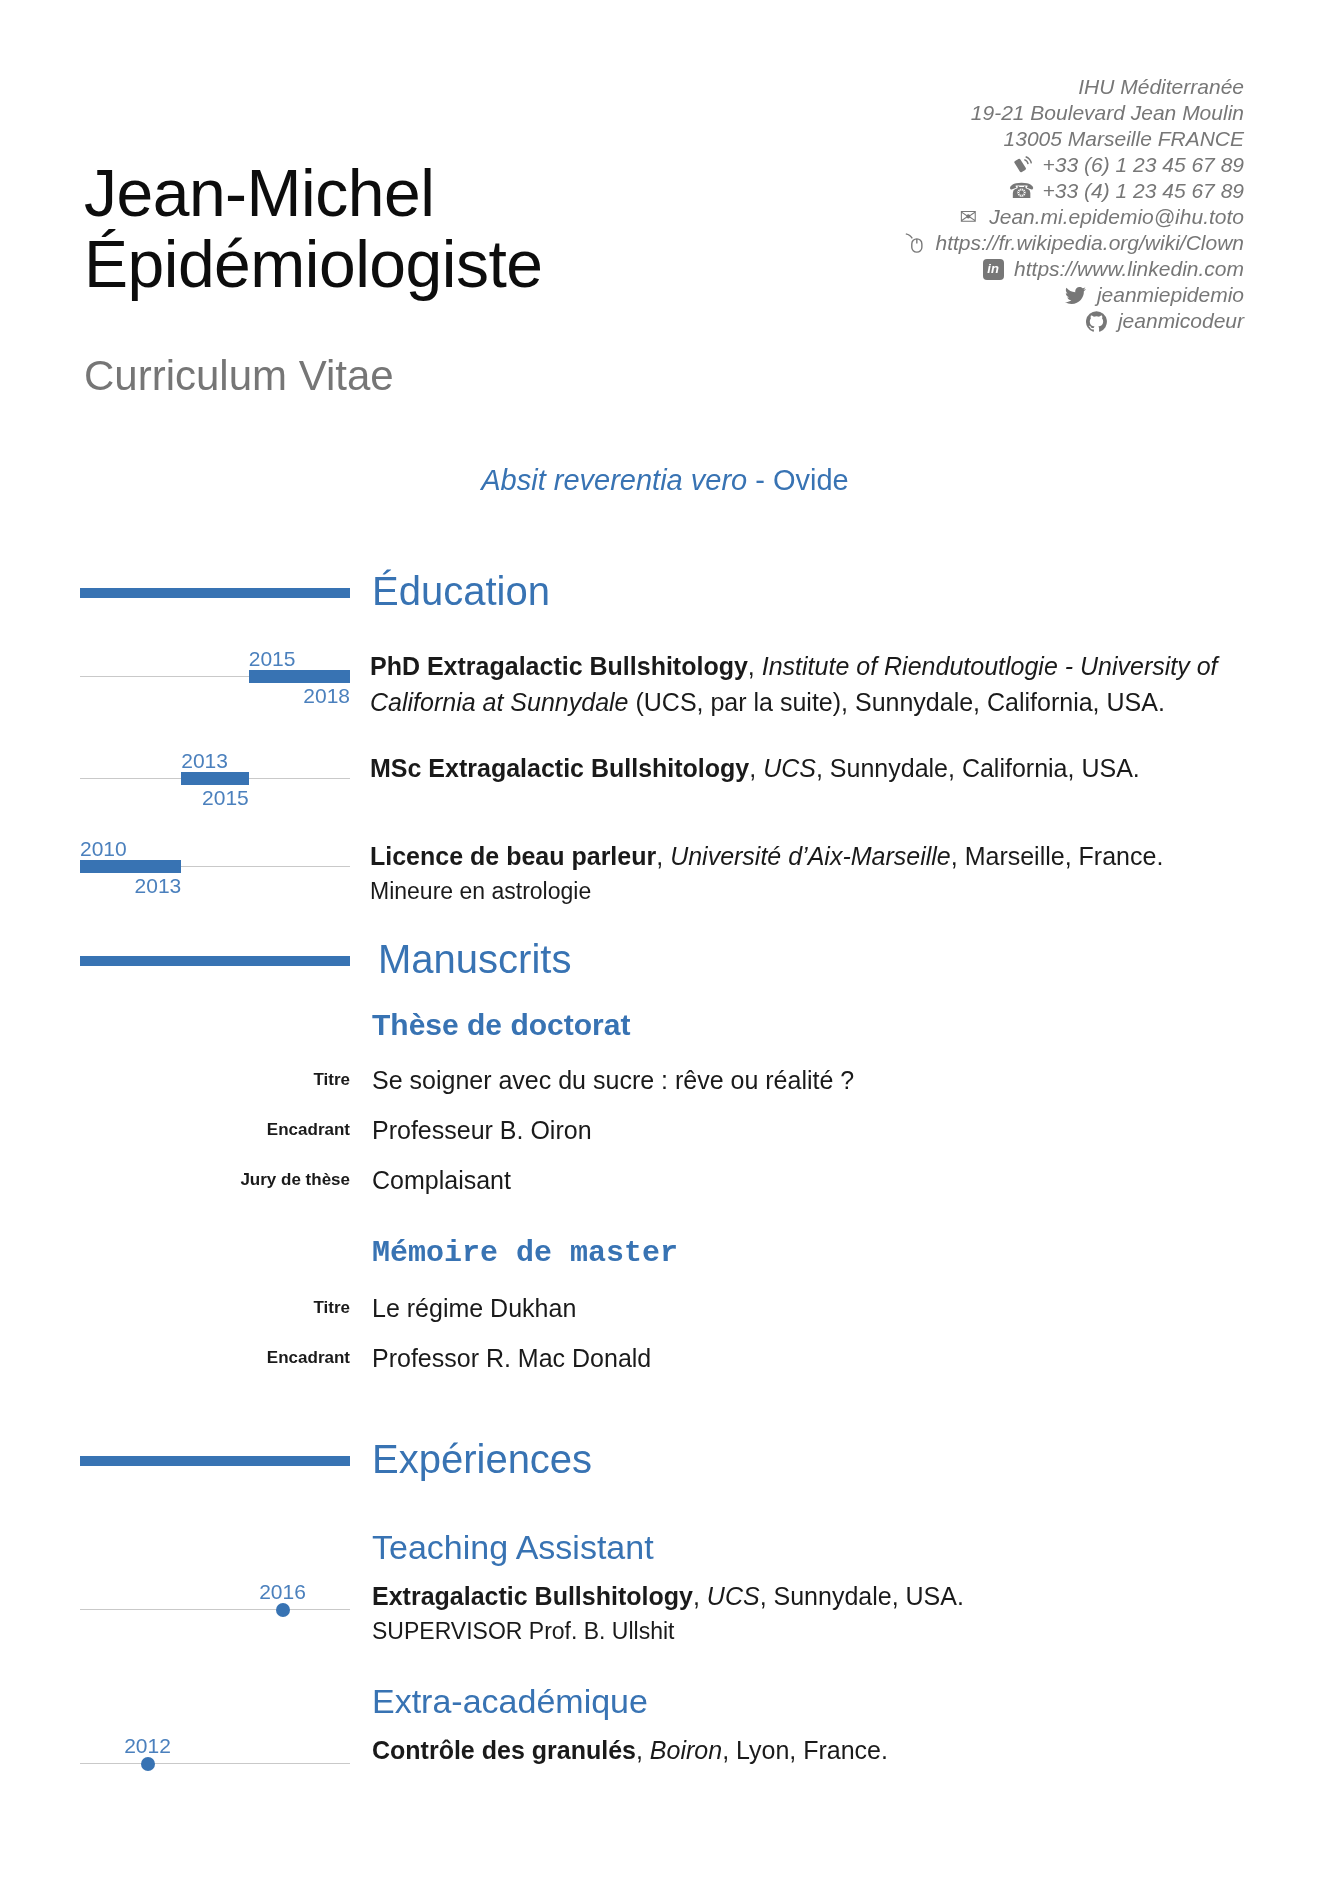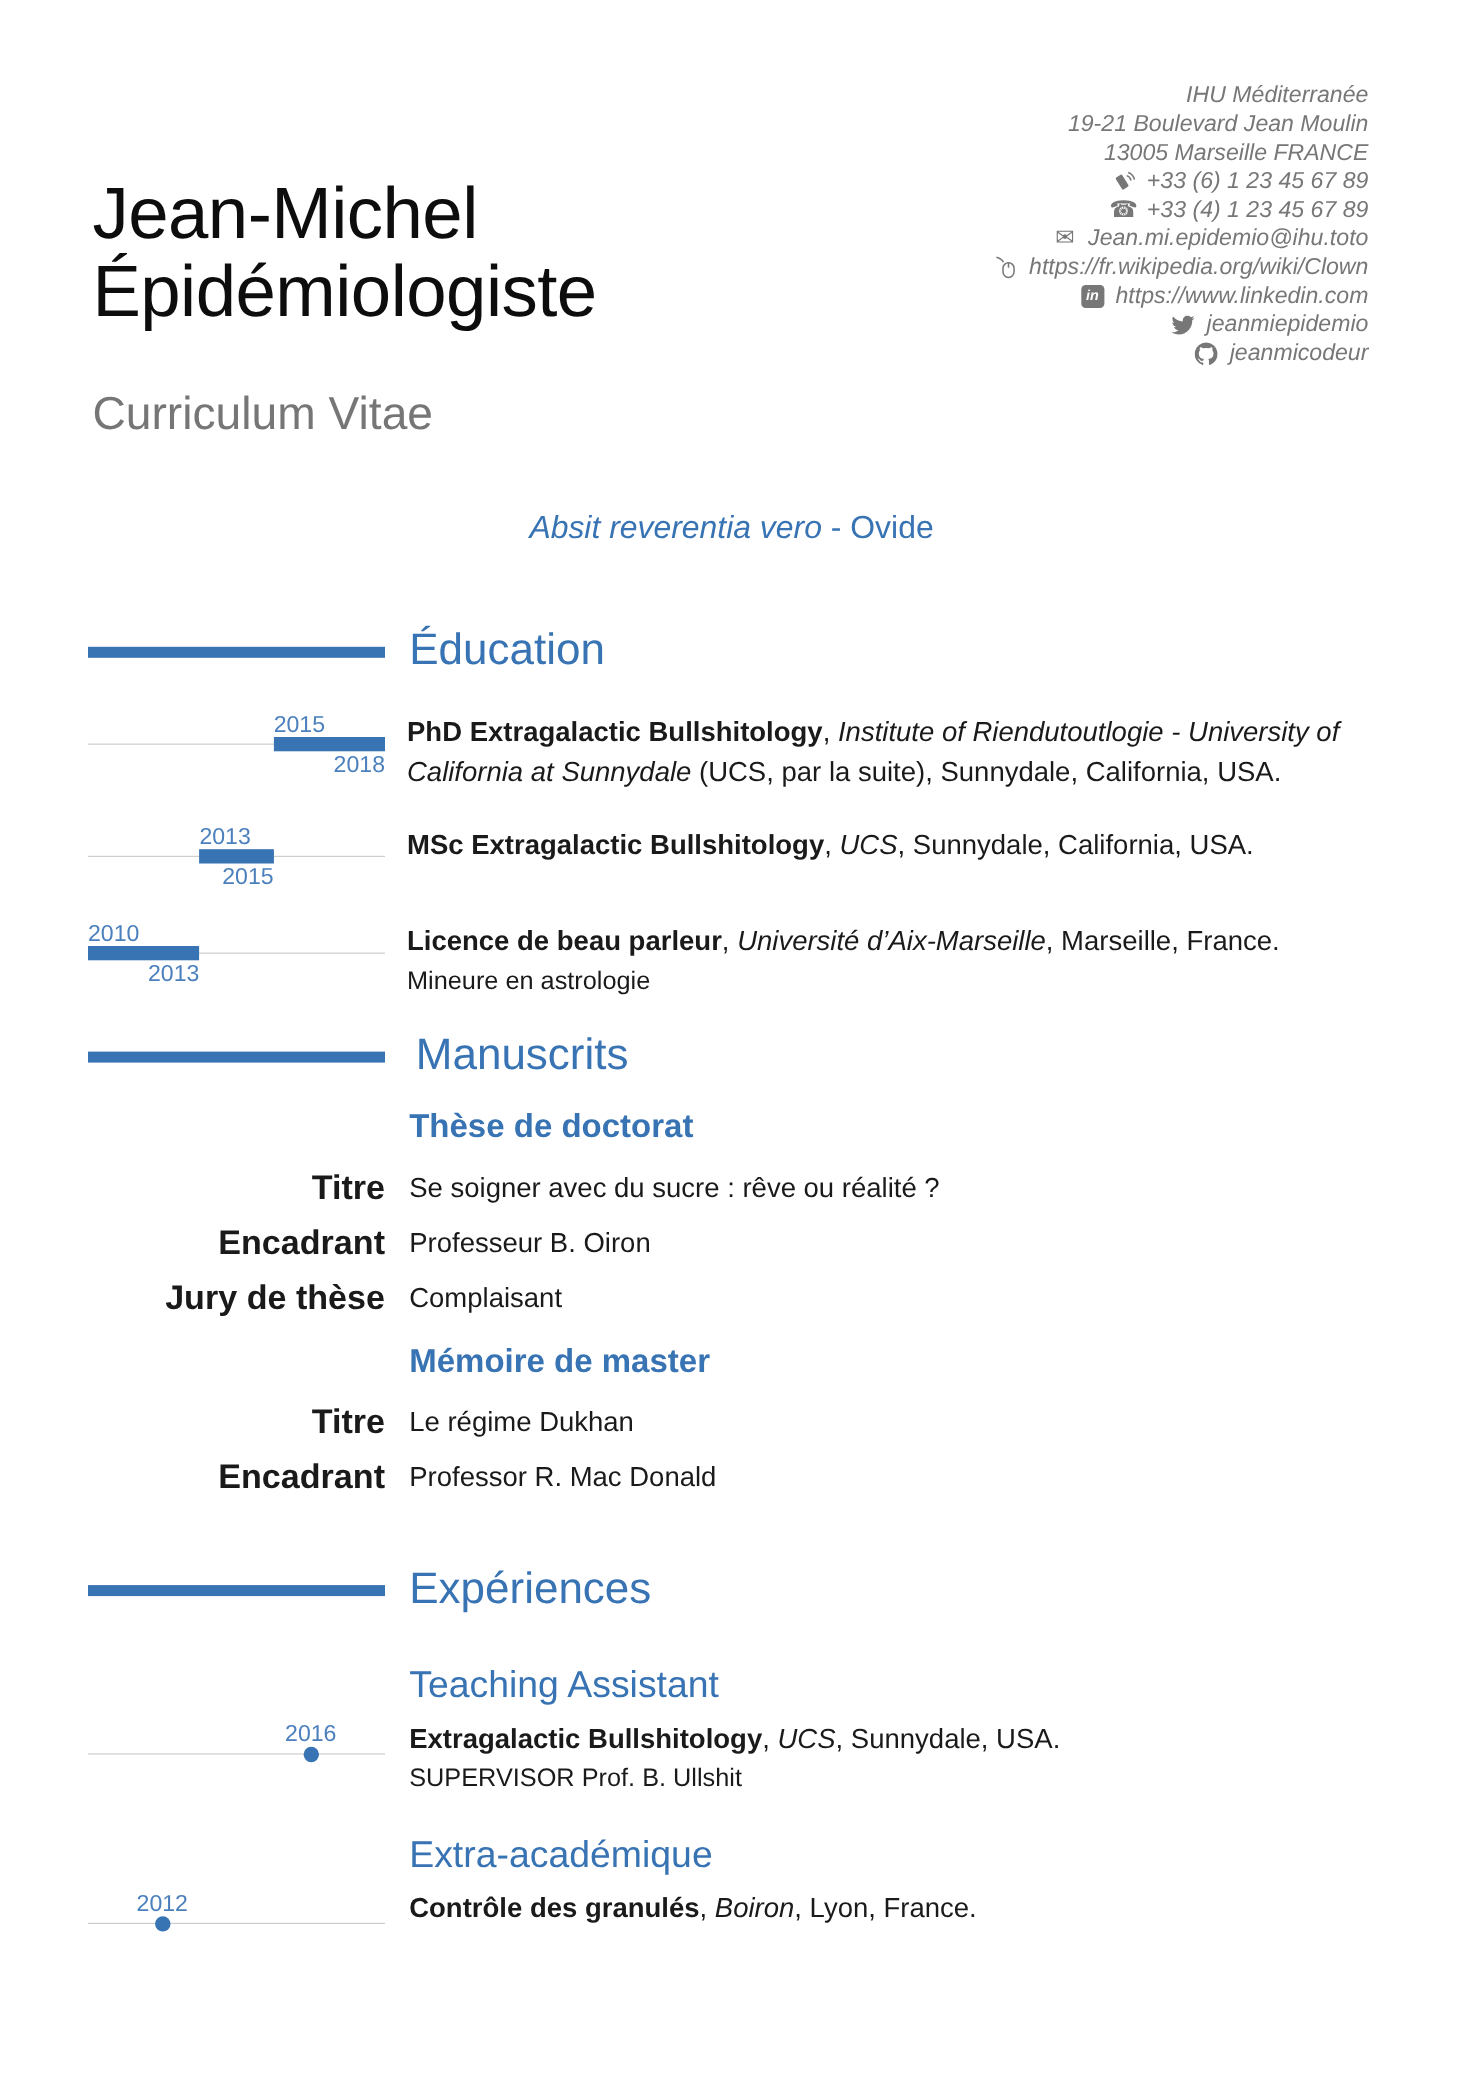--- a/index.html
+++ b/index.html
@@ -55,21 +55,21 @@
   .entries{margin-top:34px;}
   .e-line{font-size:25px;line-height:36px;white-space:pre-wrap;}
   .b{font-weight:bold;}
   .i{font-style:italic;}
   .note{font-size:23px;line-height:30px;margin-top:2px;}
   
   .sub-row{margin-top:24px;}
   .sub-manu{color:var(--accent);font-size:30px;font-weight:bold;line-height:38px;}
   .sub-exp{color:var(--accent);font-size:34px;font-weight:400;line-height:42px;}
   .kv{margin-top:6px;}
-  .kv .aside{text-align:right;font-weight:bold;font-size:31px;line-height:44px;}
+  .kv .aside{text-align:right;font-weight:bold;font-size:17px;line-height:44px;}
   .kv .content{font-size:25px;line-height:44px;white-space:pre-wrap;}
   .kv-first{margin-top:14px;}
   .exp-entry{margin-top:10px;}
 </style>
 </head>
 <body>
 
 <div class="page">
 
   <div class="contact">
@@ -216,21 +216,21 @@
     </div>
     <div class="row kv">
       <div class="aside">Encadrant</div>
       <div class="content">Professeur B. Oiron</div>
     </div>
     <div class="row kv">
       <div class="aside">Jury de thèse</div>
       <div class="content">Complaisant</div>
     </div>
 
-    <div class="row sub-row" style="margin-top:17px;">
+    <div class="row sub-row" style="margin-top:32px;font-family:Liberation Mono, monospace;">
       <div class="aside"></div>
       <div class="content sub-manu">Mémoire de master</div>
     </div>
     <div class="row kv kv-first">
       <div class="aside">Titre</div>
       <div class="content">Le régime Dukhan</div>
     </div>
     <div class="row kv">
       <div class="aside">Encadrant</div>
       <div class="content">Professor R. Mac Donald</div>

